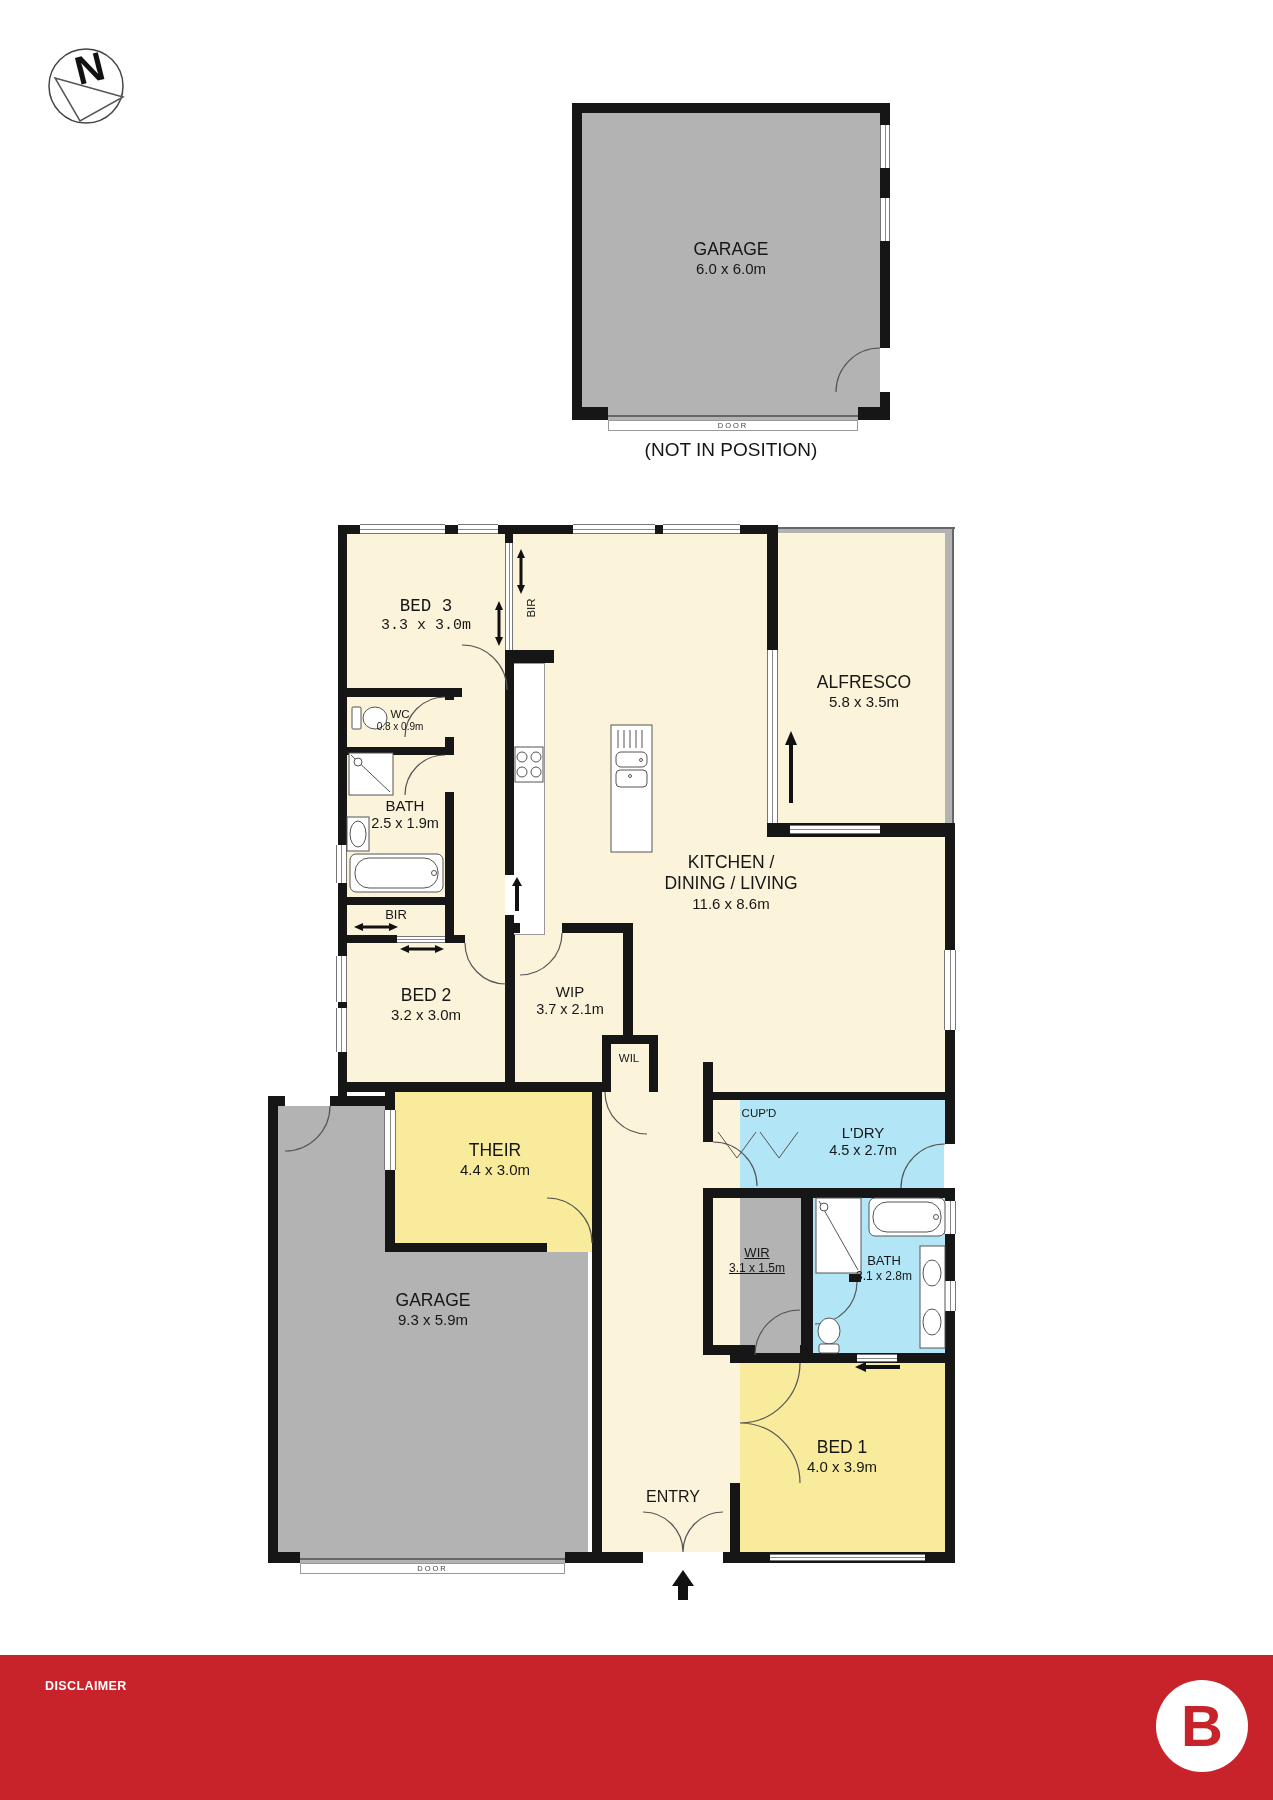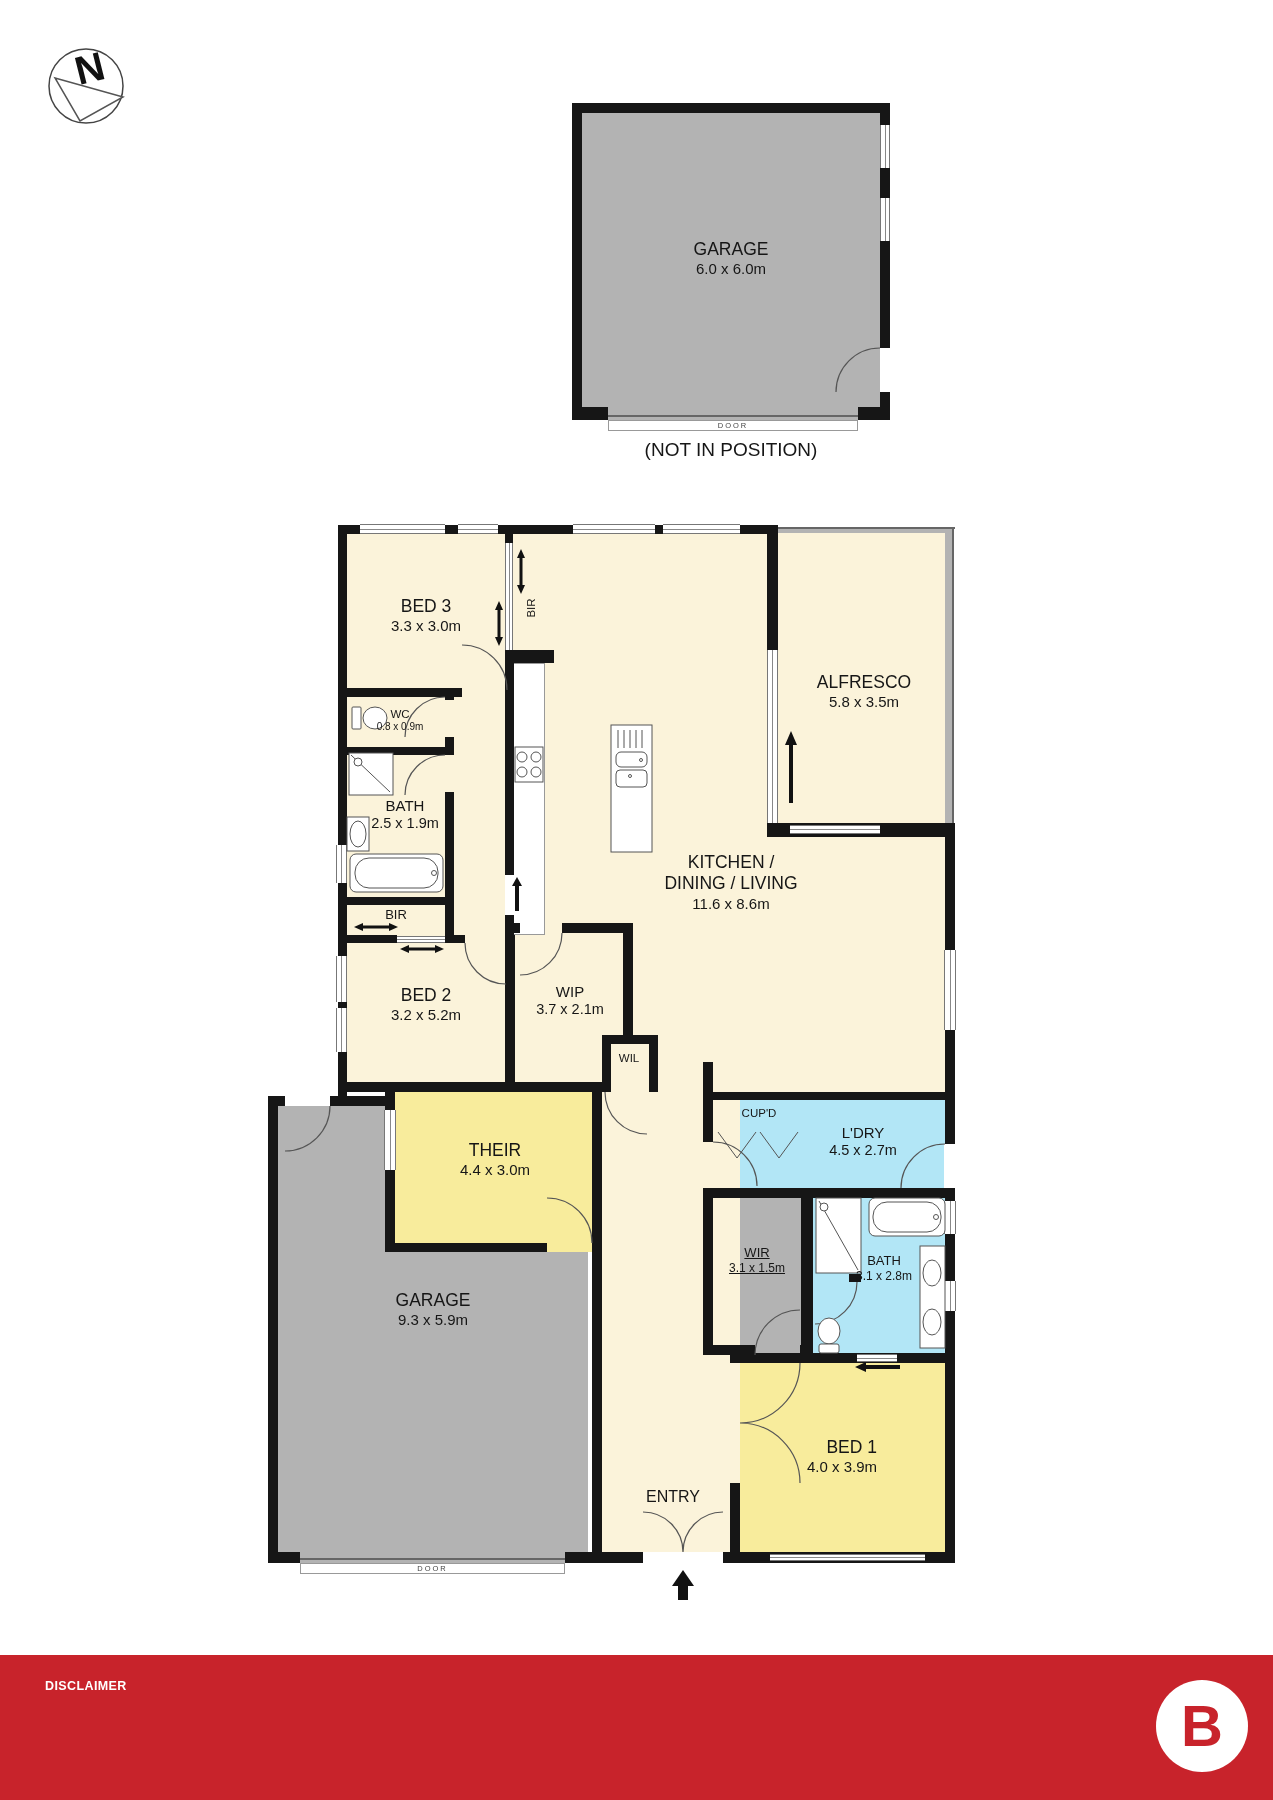--- a/index.html
+++ b/index.html
@@ -256,41 +256,41 @@
     <span class="t18">GARAGE</span>
     <span class="t15">6.0 x 6.0m</span>
   </div>
   <div class="band" style="left:608px;top:420px;width:250px;height:11px;">
     <span>DOOR</span>
   </div>
   <div class="rlabel caption" style="left:731px;top:438px;">
     <span>(NOT IN POSITION)</span>
   </div>
 
-  <div class="rlabel" style="left:426px;top:596px;">
+  <div class="rlabel" style="left:426px;top:596px;font-family:Liberation Mono, monospace;">
     <span class="t18">BED 3</span>
     <span class="t15">3.3 x 3.0m</span>
   </div>
   <div class="rlabel vert t11" style="left:531px;top:608px;">
     <span>BIR</span>
   </div>
   <div class="rlabel" style="left:400px;top:707px;">
     <span class="t11">WC</span>
     <span class="t10">0.8 x 0.9m</span>
   </div>
   <div class="rlabel" style="left:405px;top:797px;">
     <span class="t15">BATH</span>
     <span class="t14">2.5 x 1.9m</span>
   </div>
   <div class="rlabel t13" style="left:396px;top:907px;">
     <span>BIR</span>
   </div>
   <div class="rlabel" style="left:426px;top:985px;">
     <span class="t18">BED 2</span>
-    <span class="t15">3.2 x 5.2m</span>
+    <span class="t15">3.2 x 3.0m</span>
   </div>
   <div class="rlabel" style="left:731px;top:852px;">
     <span class="t18">KITCHEN /</span>
     <span class="t18">DINING / LIVING</span>
     <span class="t15">11.6 x 8.6m</span>
   </div>
   <div class="rlabel" style="left:864px;top:672px;">
     <span class="t18">ALFRESCO</span>
     <span class="t15">5.8 x 3.5m</span>
   </div>
@@ -320,21 +320,21 @@
     <span class="t14">4.5 x 2.7m</span>
   </div>
   <div class="rlabel" style="left:757px;top:1245px;text-decoration:underline;">
     <span class="t13">WIR</span>
     <span class="t12">3.1 x 1.5m</span>
   </div>
   <div class="rlabel" style="left:884px;top:1253px;">
     <span class="t13">BATH</span>
     <span class="t12">3.1 x 2.8m</span>
   </div>
-  <div class="rlabel" style="left:842px;top:1437px;text-align:right;">
+  <div class="rlabel" style="left:842px;top:1437px;">
     <span class="t18">BED 1</span>
     <span class="t15">4.0 x 3.9m</span>
   </div>
   <div class="rlabel" style="left:673px;top:1487px;">
     <span style="font-size:16px;">ENTRY</span>
   </div>
 
   <div class="footer">
     <div class="disc-head">DISCLAIMER</div>
   </div>

